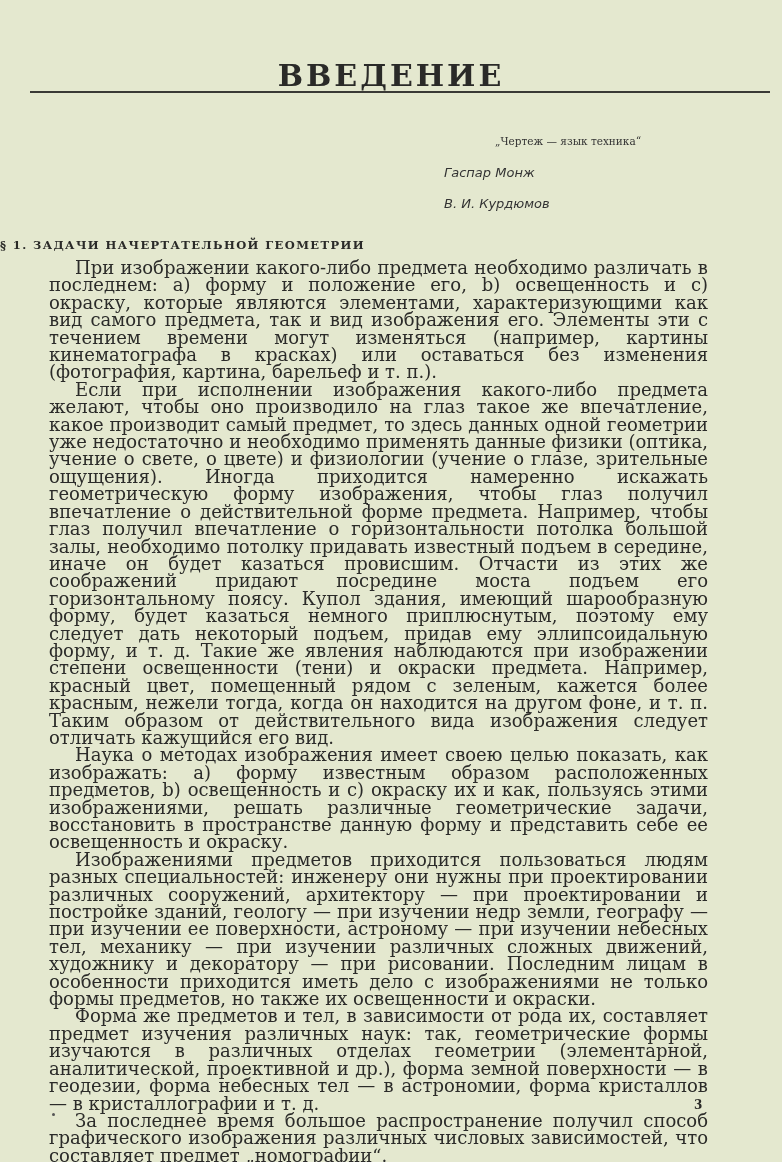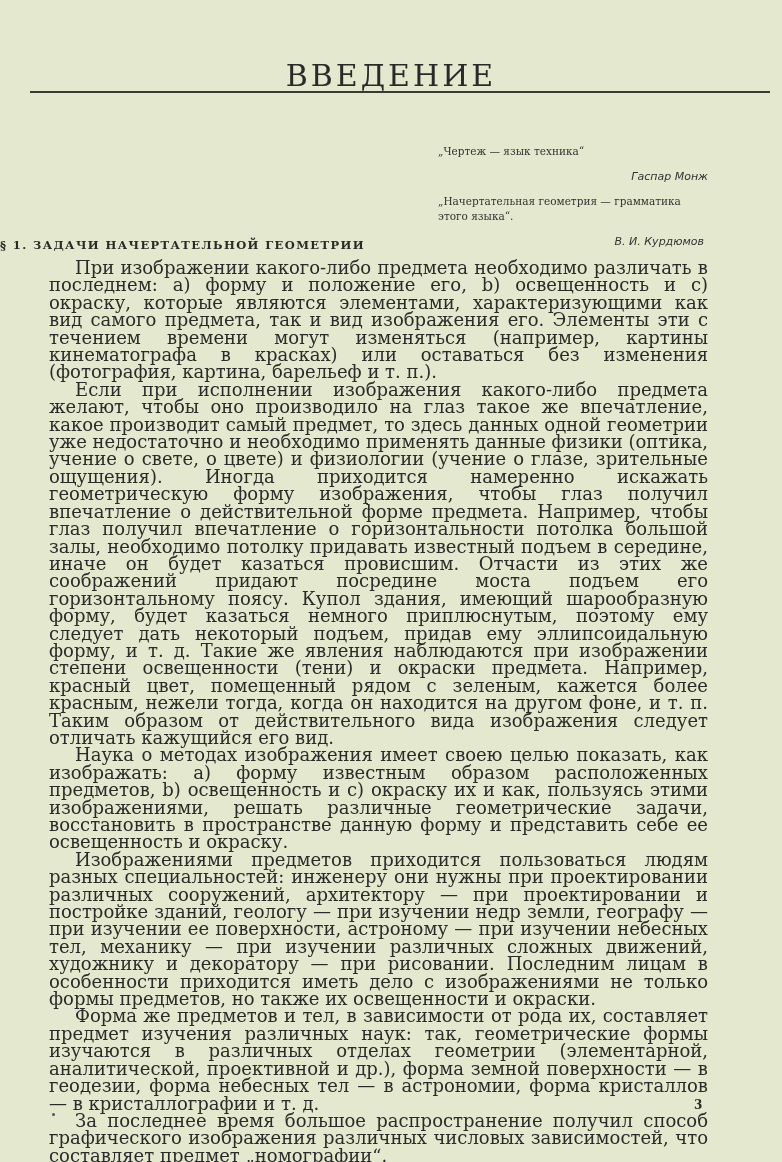--- a/index.html
+++ b/index.html
@@ -6,34 +6,34 @@
   body {
     width: 782px; height: 1162px; overflow: hidden;
     background: #e4e8cf;
     font-family: "DejaVu Serif", "Liberation Serif", serif;
     color: #2a2a28;
   }
   .page { position: relative; width: 782px; height: 1162px; }
   .title {
     position: absolute; left: 0; right: 0; top: 58px;
     text-align: center; font-family: "DejaVu Serif", serif;
-    font-weight: normal; font-size: 30px; letter-spacing: 3px; color: #2a2a28;
+    font-weight: bold; font-size: 30px; letter-spacing: 3px; color: #2a2a28;
   }
   .title-rule {
     position: absolute; left: 30px; width: 740px; top: 91px;
     height: 0; border-top: 2px solid #3a3a36;
   }
   .epigraph {
     position: absolute; left: 428px; top: 134px; width: 280px;
     font-size: 10.5px; line-height: 15px; color: #333;
   }
-  .epigraph .quote { margin: 10px; }
+  .epigraph .quote { margin: 0; text-align: center; }
   .epigraph .author {
-    margin: 4px; font-style: italic; text-align: right; padding-right: 0px;
-    font-family: "DejaVu Sans", sans-serif; font-size: 11px;
+    margin: 16px; font-style: italic; text-align: left; padding-right: 0px;
+    font-family: "DejaVu Sans", sans-serif; font-size: 13px;
   }
   .epigraph .author.a1 { padding-right: 0; margin-right: 0; }
   .section-heading {
     position: absolute; left: 0; right: 0; top: 238px; text-align: left;
     font-weight: bold; font-size: 11.5px; letter-spacing: 1.4px; color: #2a2a28;
   }
   .body-text {
     position: absolute; left: 49px; top: 259px; width: 659px;
     font-size: 18px; line-height: 17.4px; text-align: justify; color: #2b2b29;
   }
@@ -46,21 +46,20 @@
 </head>
 <body>
 
 <div class="page">
   <div class="title">ВВЕДЕНИЕ</div>
   <div class="title-rule"></div>
 
   <div class="epigraph">
     <p class="quote">„Чертеж — язык техника“</p>
     <p class="author a1">Гаспар Монж</p>
-    <p class="quote">„Начертательная геометрия — грамматика этого языка“.</p>
     <p class="author">В. И. Курдюмов</p>
   </div>
 
   <div class="section-heading">§ 1. ЗАДАЧИ НАЧЕРТАТЕЛЬНОЙ ГЕОМЕТРИИ</div>
 
   <div class="body-text">
     <p>При изображении какого-либо предмета необходимо различать в последнем: a) форму и положение его, b) освещенность и c) окраску, которые являются элементами, характеризующими как вид самого предмета, так и вид изображения его. Элементы эти с течением времени могут изменяться (например, картины кинематографа в красках) или оставаться без изменения (фотография, картина, барельеф и т. п.).</p>
     <p>Если при исполнении изображения какого-либо предмета желают, чтобы оно производило на глаз такое же впечатление, какое производит самый предмет, то здесь данных одной геометрии уже недостаточно и необходимо применять данные физики (оптика, учение о свете, о цвете) и физиологии (учение о глазе, зрительные ощущения). Иногда приходится намеренно искажать геометрическую форму изображения, чтобы глаз получил впечатление о действительной форме предмета. Например, чтобы глаз получил впечатление о горизонтальности потолка большой залы, необходимо потолку придавать известный подъем в середине, иначе он будет казаться провисшим. Отчасти из этих же соображений придают посредине моста подъем его горизонтальному поясу. Купол здания, имеющий шарообразную форму, будет казаться немного приплюснутым, поэтому ему следует дать некоторый подъем, придав ему эллипсоидальную форму, и т. д. Такие же явления наблюдаются при изображении степени освещенности (тени) и окраски предмета. Например, красный цвет, помещенный рядом с зеленым, кажется более красным, нежели тогда, когда он находится на другом фоне, и т. п. Таким образом от действительного вида изображения следует отличать кажущийся его вид.</p>
     <p>Наука о методах изображения имеет своею целью показать, как изображать: a) форму известным образом расположенных предметов, b) освещенность и c) окраску их и как, пользуясь этими изображениями, решать различные геометрические задачи, восстановить в пространстве данную форму и представить себе ее освещенность и окраску.</p>
     <p>Изображениями предметов приходится пользоваться людям разных специальностей: инженеру они нужны при проектировании различных сооружений, архитектору — при проектировании и постройке зданий, геологу — при изучении недр земли, географу — при изучении ее поверхности, астроному — при изучении небесных тел, механику — при изучении различных сложных движений, художнику и декоратору — при рисовании. Последним лицам в особенности приходится иметь дело с изображениями не только формы предметов, но также их освещенности и окраски.</p>

